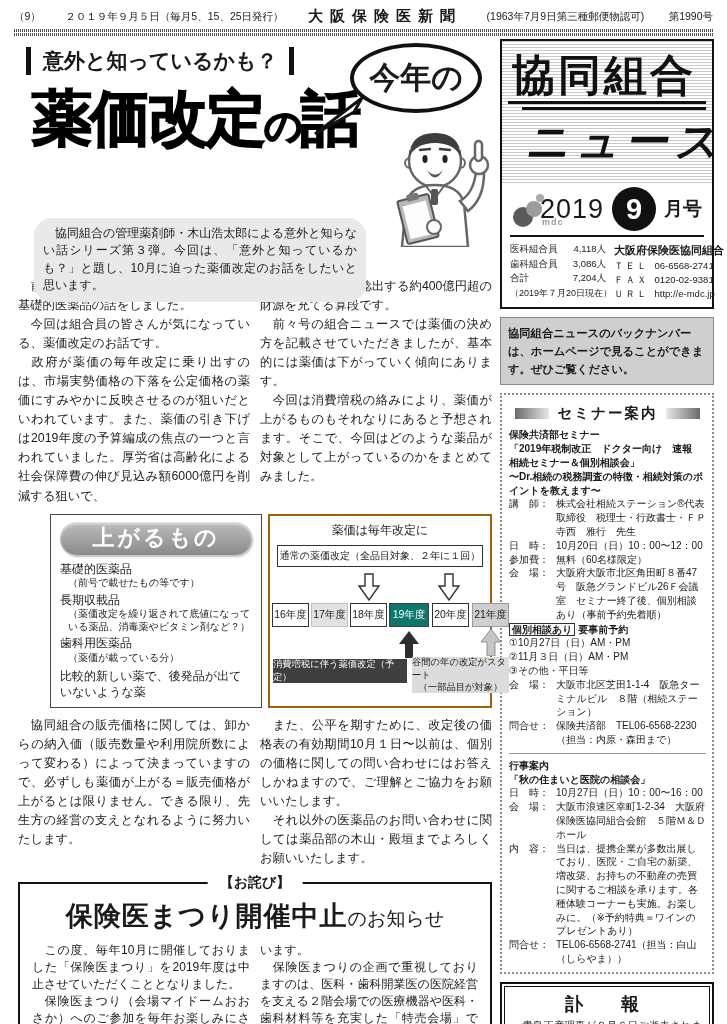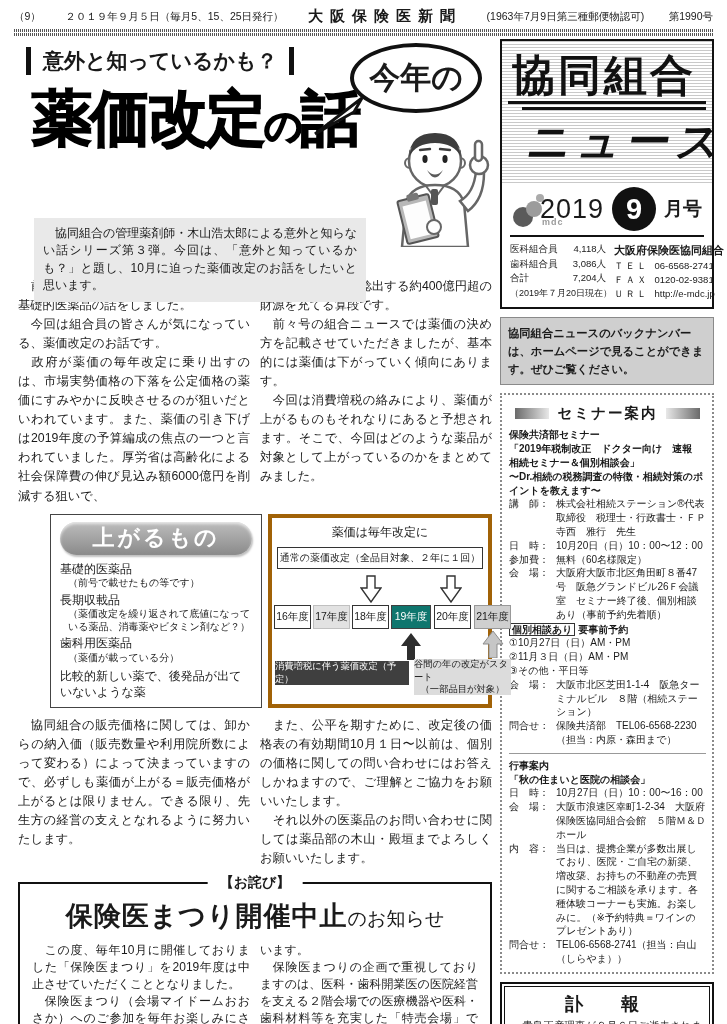--- a/index.html
+++ b/index.html
@@ -23,40 +23,40 @@
   .kicker-bar { width:5px; height:28px; background:#111; }
   .big-title { position:absolute; top:50px; left:14px; font-weight:bold; color:#000; letter-spacing:-2px;
                -webkit-text-stroke:1.5px #000; white-space:nowrap; line-height:1; }
   .big-title .t1,.big-title .t2 { font-size:60px; }
   .big-title .tno { font-size:38px; }
   .title-bubble { position:absolute; top:4px; right:10px; width:132px; height:70px; background:#fff;
                   border:4px solid #111; border-radius:50%; display:flex; align-items:center; justify-content:center;
                   font-size:31px; font-weight:bold; z-index:3; letter-spacing:0; }
   .title-bubble-tail { position:absolute; top:56px; right:128px; z-index:2; }
   .lead-box { position:absolute; top:179px; left:16px; width:332px; background:#e9e9e9; padding:7px 9px;
-              font-size:12px; line-height:1.45; text-align:justify; }
+              font-size:12px; line-height:1.45; text-align:justify;border-radius:18px; }
   .pharmacist { position:absolute; top:84px; right:-4px; z-index:1; }
 
   
   .two-col { display:flex; gap:10px; font-size:12.3px; line-height:1.55; text-align:justify; }
   .two-col .bcol { width:232px; }
   .mt6{margin-top:6px;} .mt8{margin-top:8px;}
 
   
   .boxes-row { display:flex; gap:6px; margin-top:8px; align-items:stretch;padding-left:32px; }
   .rise-box { width:226px; border:1px solid #444; padding:5px 9px 6px 9px; }
   .rise-title { margin:2px auto 7px auto; width:192px; height:33px; border-radius:17px;
                 background:linear-gradient(#bdbdbd,#8a8a8a); color:#fff; font-size:22px; font-weight:bold;
                 display:flex; align-items:center; justify-content:center; letter-spacing:3px;
                 box-shadow:inset 0 2px 3px rgba(255,255,255,.65), 1px 2px 2px rgba(0,0,0,.25); }
   .rise-name { font-size:12px; line-height:1.3; margin-top:3px; }
   .rise-note { font-size:10px; line-height:1.25; margin-left:8px; color:#222; }
   .rise-last { font-size:12px; line-height:1.3; margin-top:5px; }
 
-  .diagram { width:242px; border:4px solid #a16207; padding:4px 0 0 0; position:relative; }
+  .diagram { width:242px; border:2px solid #a16207; padding:4px 0 0 0; position:relative; }
   .diag-title { text-align:center; font-size:12px; margin-top:2px; }
   .diag-topbox { width:206px; margin:6px auto 0 auto; border:1px solid #333; font-size:10px; text-align:center; padding:3px 0; }
   .diag-body { position:relative; height:126px; margin-top:2px; }
   .diag-arrow { position:absolute; }
   .year-box { position:absolute; top:34px; height:24px; width:37px; display:flex; align-items:center; justify-content:center; font-size:10.5px; }
   .y-white { background:#fff; border:1px solid #333; }
   .y-lgray { background:#e2e2e2; border:1px solid #c0c0c0; }
   .y-mgray { background:#cfcfcf; border:1px solid #999; }
   .y-dark  { background:#0f766e; border:1px solid #3f3f3f; color:#fff; }
   .diag-darkbox { position:absolute; left:3px; top:90px; width:134px; height:24px; background:#3f3f3f; color:#fff;

